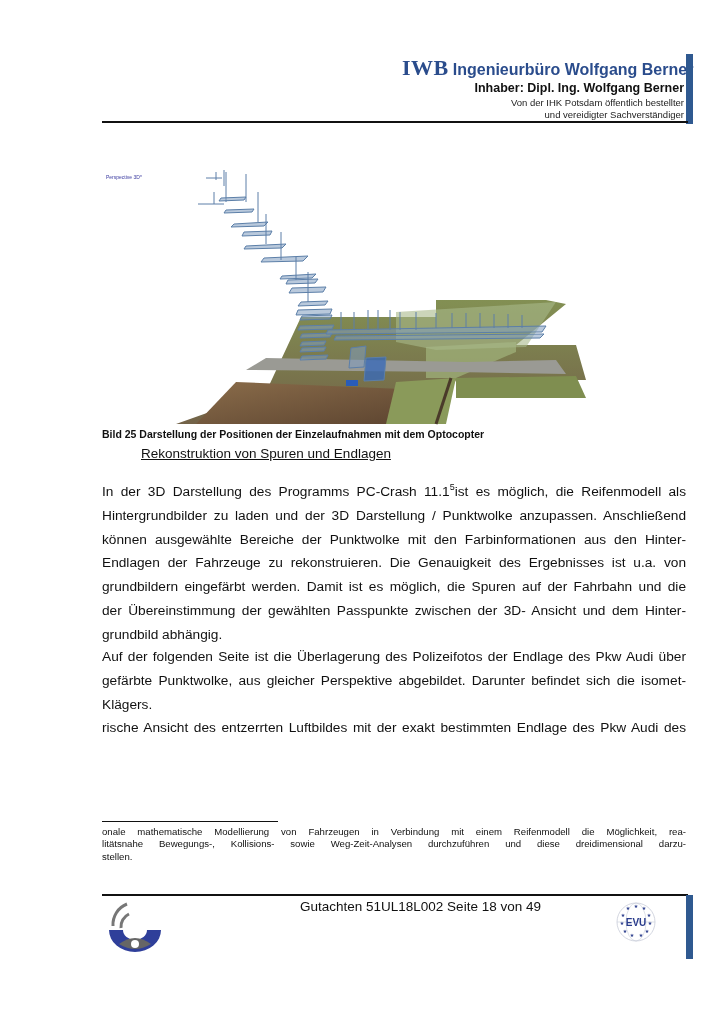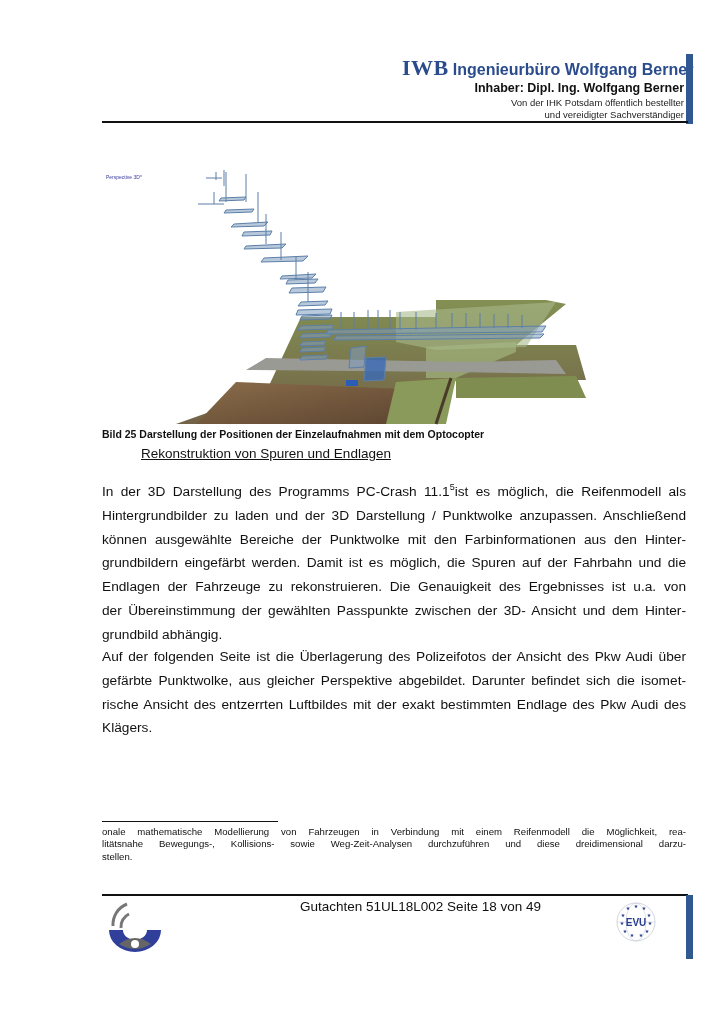--- a/index.html
+++ b/index.html
@@ -131,31 +131,31 @@
 </svg>
 <div class="abs persp-label">Perspective 3D*</div>
 
 <div class="abs caption">Bild 25  Darstellung der Positionen der Einzelaufnahmen mit dem Optocopter</div>
 <div class="abs section-heading">Rekonstruktion von Spuren und Endlagen</div>
 
 <div class="abs para p1">
   <span class="ln"><span>In der 3D Darstellung des Programms PC-Crash 11.1</span><sup>5</sup><span>ist es möglich, die Reifenmodell als</span></span>
   <span class="ln">Hintergrundbilder zu laden und der 3D Darstellung / Punktwolke anzupassen. Anschließend</span>
   <span class="ln">können ausgewählte Bereiche der Punktwolke mit den Farbinformationen aus den Hinter-</span>
+  <span class="ln">Endlagen der Fahrzeuge zu rekonstruieren. Die Genauigkeit des Ergebnisses ist u.a. von</span>
   <span class="ln">grundbildern eingefärbt werden. Damit ist es möglich, die Spuren auf der Fahrbahn und die</span>
-  <span class="ln">Endlagen der Fahrzeuge zu rekonstruieren. Die Genauigkeit des Ergebnisses ist u.a. von</span>
   <span class="ln">der Übereinstimmung der gewählten Passpunkte zwischen der 3D- Ansicht und dem Hinter-</span>
   <span class="ln last">grundbild abhängig.</span>
 </div>
 
 <div class="abs para p2">
-  <span class="ln">Auf der folgenden Seite ist die Überlagerung des Polizeifotos der Ansicht des Pkw Audi über</span>
+  <span class="ln">Auf der folgenden Seite ist die Überlagerung des Polizeifotos der Endlage des Pkw Audi über</span>
   <span class="ln">gefärbte Punktwolke, aus gleicher Perspektive abgebildet. Darunter befindet sich die isomet-</span>
+  <span class="ln last">Klägers.</span>
   <span class="ln">rische Ansicht des entzerrten Luftbildes mit der exakt bestimmten Endlage des Pkw Audi des</span>
-  <span class="ln last">Klägers.</span>
 </div>
 
 <div class="abs fn-rule"></div>
 <div class="abs footnote">
   <span class="ln">onale mathematische Modellierung von Fahrzeugen in Verbindung mit einem Reifenmodell die Möglichkeit, rea-</span>
   <span class="ln">litätsnahe Bewegungs-, Kollisions- sowie Weg-Zeit-Analysen durchzuführen und diese dreidimensional darzu-</span>
   <span class="ln last">stellen.</span>
 </div>
 
 <div class="abs ftr-rule"></div>

